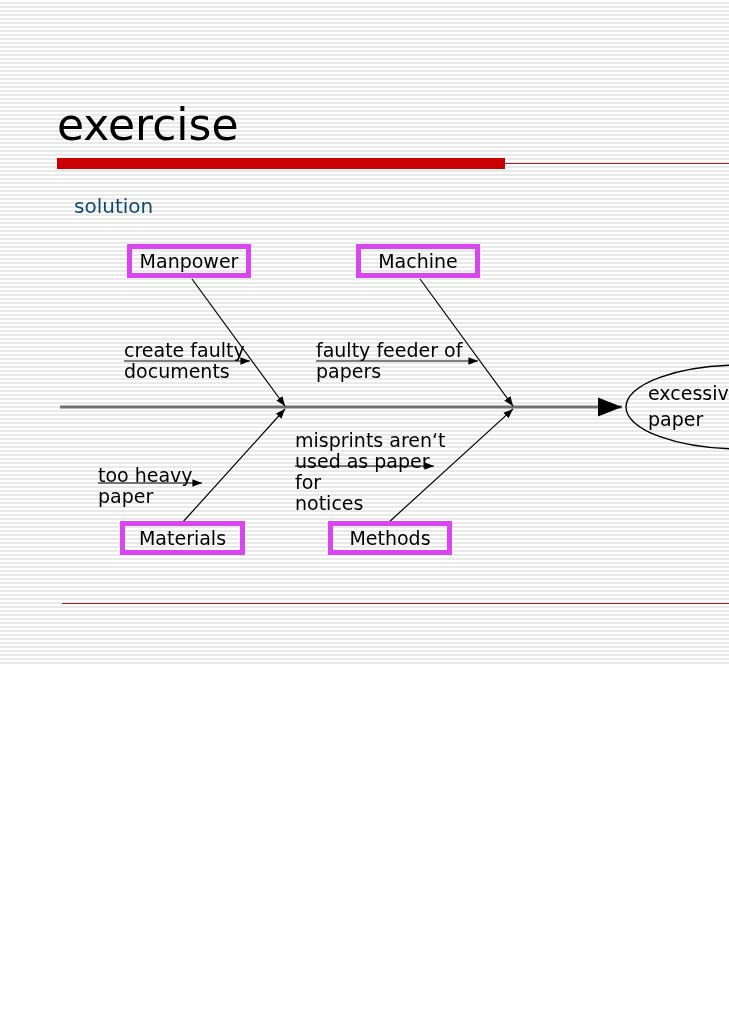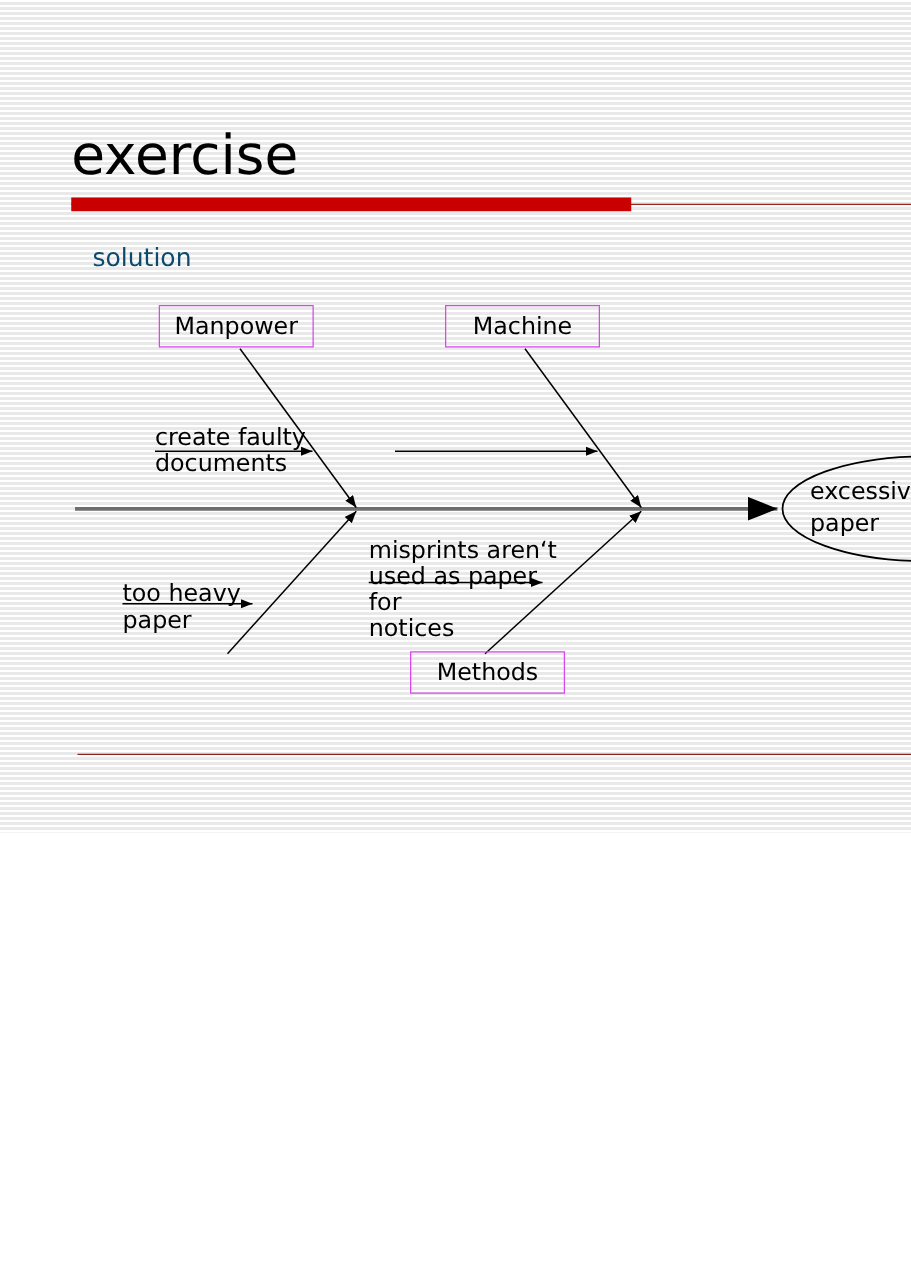--- a/index.html
+++ b/index.html
@@ -86,21 +86,21 @@
     position: absolute;
     left: 0;
     top: 218px;
     width: 729px;
     height: 350px;
   }
   #fishbone svg { display: block; }
 
   .cat-box {
     position: absolute;
-    border: 1px solid #d946ef;
+    border: 5px solid #d946ef;
     background: transparent;
     box-sizing: border-box;
     display: flex;
     align-items: center;
     justify-content: center;
     font-size: 19px;
     line-height: 22px;
     color: #000000;
     white-space: nowrap;
   }
@@ -195,26 +195,29 @@
         <g>
           <ellipse cx="742" cy="178" rx="116" ry="42" fill="none" stroke="#000000" stroke-width="1.4"></ellipse>
         </g>
       </svg>
     </div>
 
     <div class="cat-box" id="box-manpower">Manpower</div>
 
     <div class="cat-box" id="box-machine">Machine</div>
 
+    <div class="cat-box" id="box-materials">Materials</div>
 
     <div class="cat-box" id="box-methods">Methods</div>
 
     <div class="cause-label" id="cause-1">create faulty
 documents</div>
 
+    <div class="cause-label" id="cause-2">faulty feeder of
+papers</div>
 
     <div class="cause-label" id="cause-3">too heavy
 paper</div>
 
     <div class="cause-label" id="cause-4">misprints aren‘t
 used as paper for
 notices</div>
 
     <div id="effect-label">excessiv
 paper</div>

